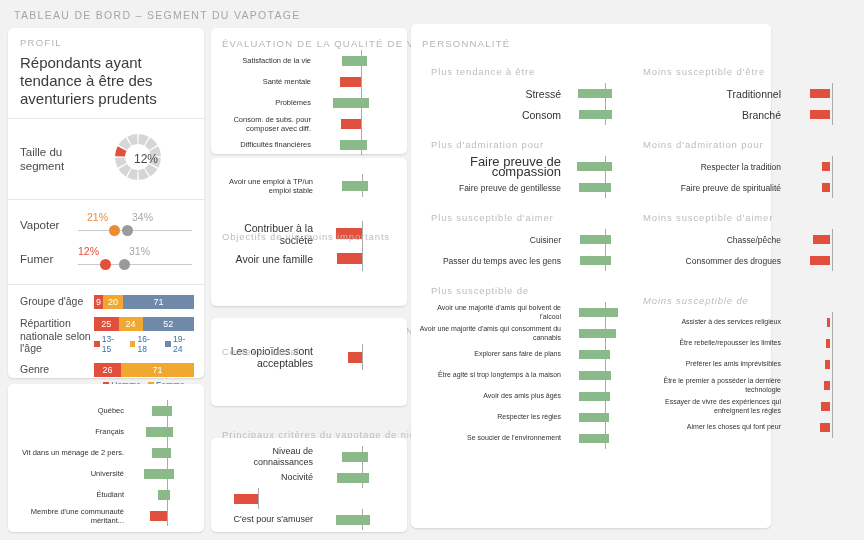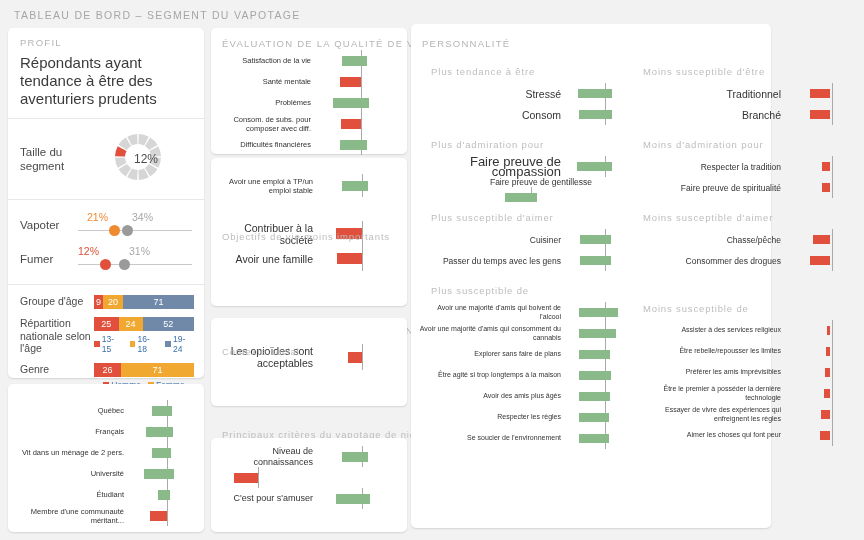--- a/index.html
+++ b/index.html
@@ -334,20 +334,27 @@
   <div class="card" id="crit-card">
     <div class="dchart" id="crit-chart" style="padding-top: 8px; padding-left: 4px;">
         <div class="drow" style="height: 21px;">
           <div class="dlabel" style="width:104px;font-size:9px;line-height:11px">Niveau de connaissances</div>
           <div class="dbars" style="width:72px;height:21px">
             <div class="daxis" style="left:43.199999999999996px"></div>
             <div class="dbar" style="left:23.004863999999998px;width:25.891199999999998px;height:10px;top:5.5px;background:#8ab98a"></div>
           </div>
         </div>
         <div class="drow" style="height: 21px;">
+          <div class="dlabel" style="width:104px;font-size:9px;line-height:11px">Nocivité</div>
+          <div class="dbars" style="width:72px;height:21px">
+            <div class="daxis" style="left:43.199999999999996px"></div>
+            <div class="dbar" style="left:18.130176px;width:32.1408px;height:10px;top:5.5px;background:#8ab98a"></div>
+          </div>
+        </div>
+        <div class="drow" style="height: 21px;">
           <div class="dlabel" style="width:104px;font-size:9px;line-height:11px"><nocif que="" la="" cigarette<="" div=""><div class="dbars" style="width:72px;height:21px">
                 <div class="daxis" style="left:43.199999999999996px"></div>
                 <div class="dbar" style="left:19.007999999999996px;width:24.192px;height:10px;top:5.5px;background:#e1503c"></div>
               </div></nocif></div>
         </div>
         <div class="drow" style="height: 21px;">
           <div class="dlabel" style="width:104px;font-size:9px;line-height:11px">C'est pour s'amuser</div>
           <div class="dbars" style="width:72px;height:21px">
             <div class="daxis" style="left:43.199999999999996px"></div>
             <div class="dbar" style="left:16.737407999999995px;width:33.9264px;height:10px;top:5.5px;background:#8ab98a"></div>
@@ -378,21 +385,21 @@
           </div>
           <div class="sub-title" style="margin: 14px 0px 6px 12px;">Plus d'admiration pour</div>
           <div class="psec">
             <div class="drow" style="height: 21px;">
               <div class="dlabel" style="width:148px;font-size:13px;line-height:10px">Faire preuve de compassion</div>
               <div class="dbars" style="width:62px;height:21px">
                 <div class="daxis" style="left:38.44px"></div>
                 <div class="dbar" style="left:10.316799999999997px;width:34.8192px;height:9px;top:6px;background:#8ab98a"></div>
               </div>
             </div>
-            <div class="drow" style="height: 21px; flex-direction: column;">
+            <div class="drow" style="height: 21px;">
               <div class="dlabel" style="width:148px;font-size:8.5px;line-height:10px">Faire preuve de gentillesse</div>
               <div class="dbars" style="width:62px;height:21px">
                 <div class="daxis" style="left:38.44px"></div>
                 <div class="dbar" style="left:11.656000000000002px;width:32.364px;height:9px;top:6px;background:#8ab98a"></div>
               </div>
             </div>
           </div>
           <div class="sub-title" style="margin: 14px 0px 6px 12px;">Plus susceptible d'aimer</div>
           <div class="psec">
             <div class="drow" style="height: 21px;">
@@ -509,21 +516,21 @@
               </div>
             </div>
             <div class="drow" style="height: 21px;">
               <div class="dlabel" style="width:152px;font-size:8.5px;line-height:10px">Consommer des drogues</div>
               <div class="dbars" style="width:56px;height:21px">
                 <div class="daxis" style="left:44.800000000000004px"></div>
                 <div class="dbar" style="left:22.640000000000004px;width:20.16px;height:9px;top:6px;background:#e1503c"></div>
               </div>
             </div>
           </div>
-          <div class="sub-title" style="margin: 32px 0px 6px 8px;">Moins susceptible de</div>
+          <div class="sub-title" style="margin: 24px 0px 6px 8px; font-style: italic;">Moins susceptible de</div>
           <div class="psec">
             <div class="drow" style="height: 21px;">
               <div class="dlabel" style="width:152px;font-size:7px;line-height:8.5px">Assister à des services religieux</div>
               <div class="dbars" style="width:56px;height:21px">
                 <div class="daxis" style="left:44.800000000000004px"></div>
                 <div class="dbar" style="left:40.00000000000001px;width:2.8000000000000003px;height:9px;top:6px;background:#e1503c"></div>
               </div>
             </div>
             <div class="drow" style="height: 21px;">
               <div class="dlabel" style="width:152px;font-size:7px;line-height:8.5px">Être rebelle/repousser les limites</div>

